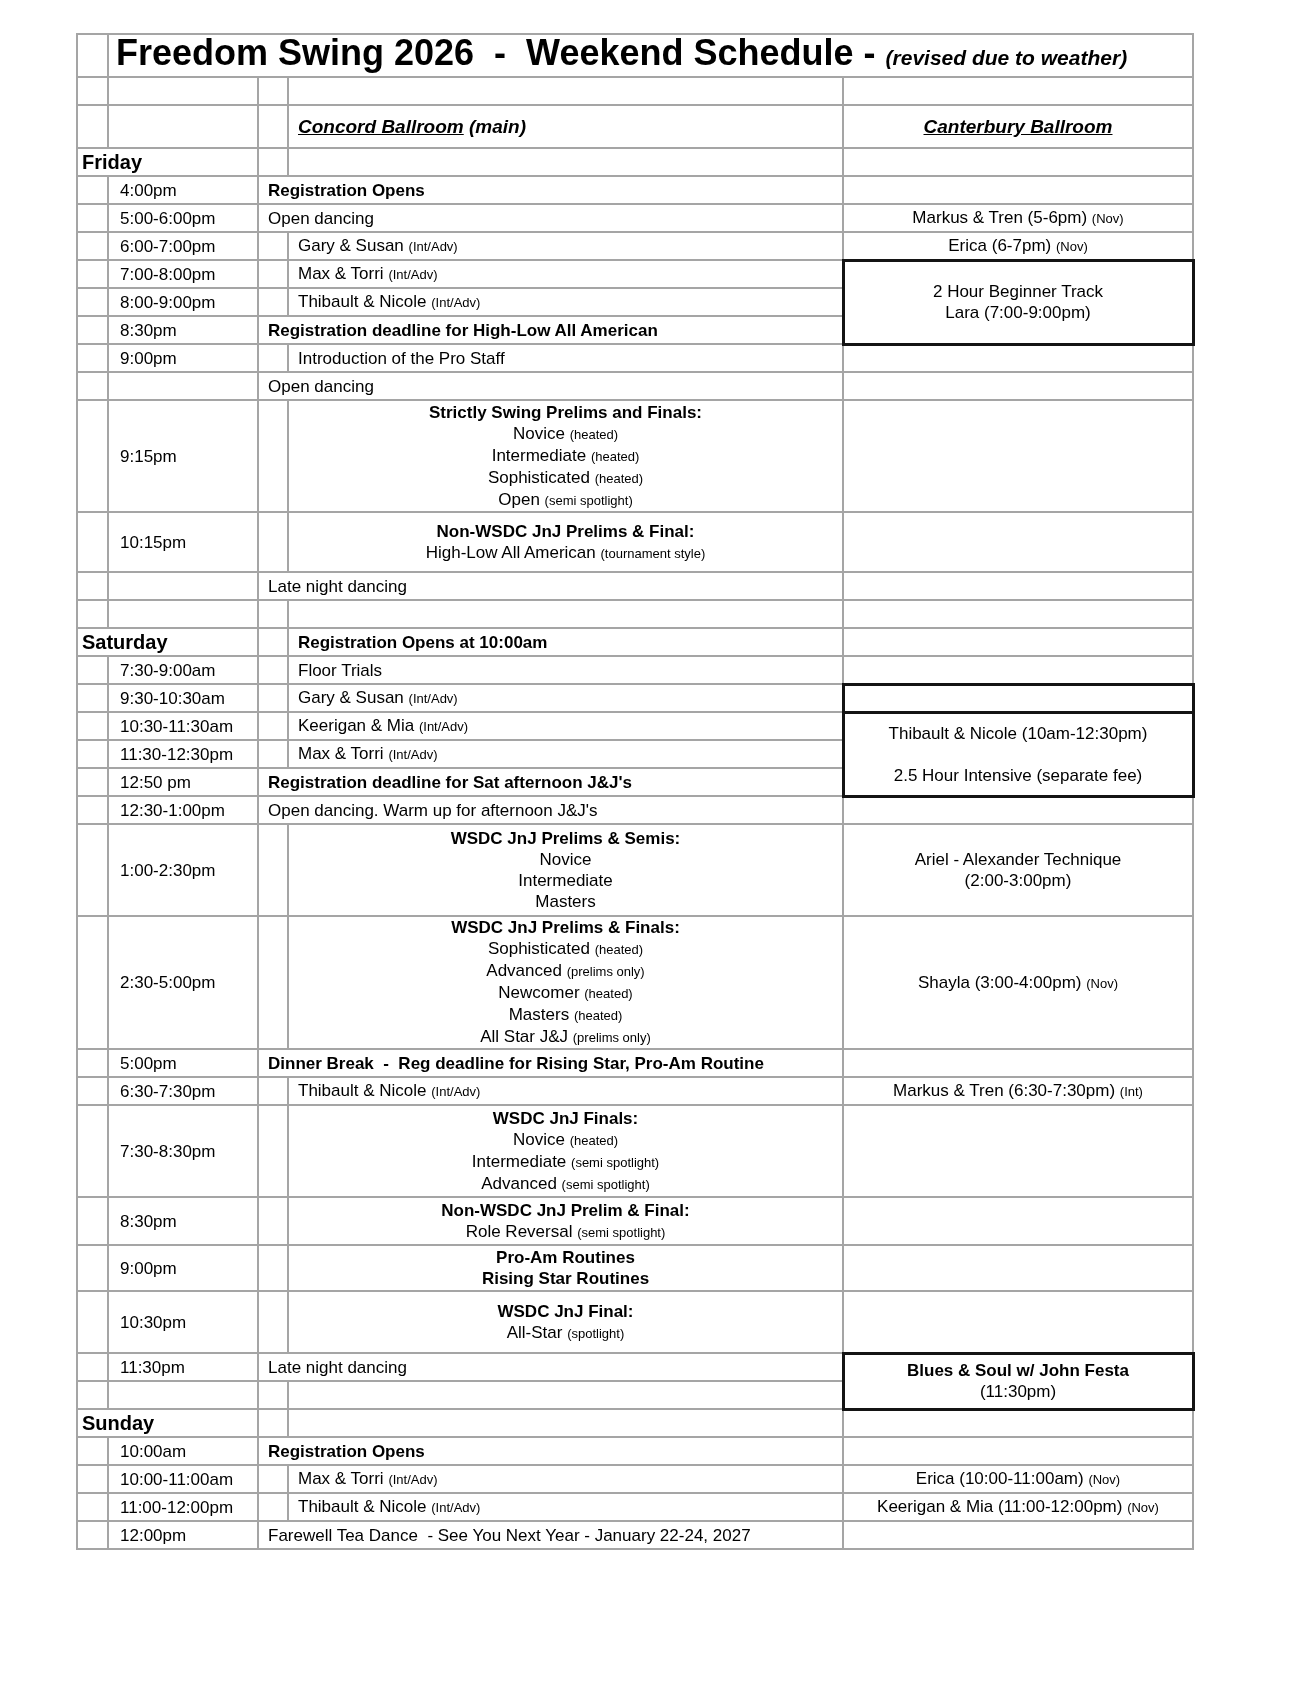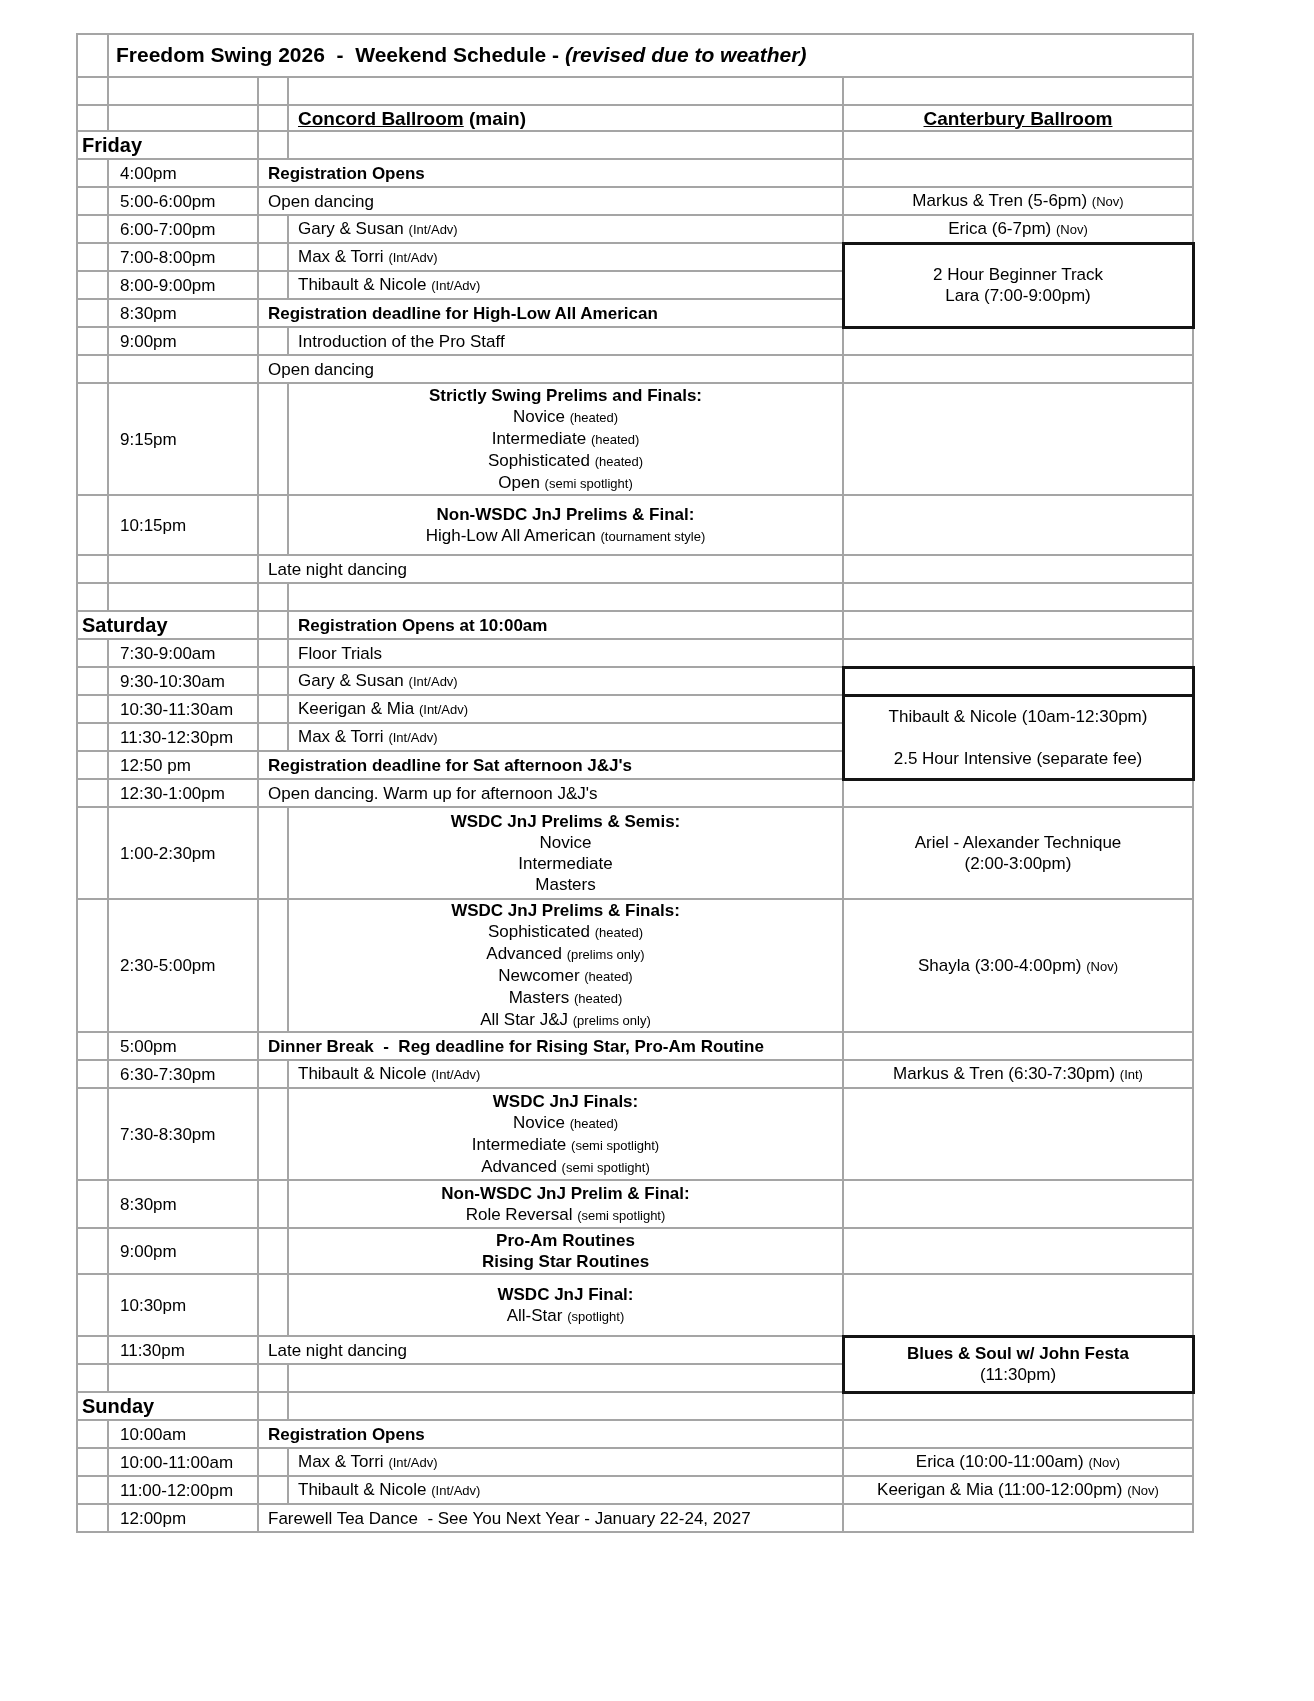--- a/index.html
+++ b/index.html
@@ -17,23 +17,23 @@
   }
   #sheet{position:absolute;left:76px;top:33px;}
   table{border-collapse:collapse;table-layout:fixed;}
   td{
     border:2px solid var(--grid);
     padding:0;vertical-align:middle;overflow:hidden;
     font-size:17px;line-height:21px;
   }
   tr{height:28px;}
   tr.title-row{height:43px;}
-  tr.ballrooms-row{height:26px;}
+  tr.ballrooms-row{height:43px;font-style:italic;}
   .title-cell{padding-left:7px;white-space:nowrap;}
-  .title-main{font-size:21px;font-weight:bold;}
+  .title-main{font-size:36px;font-weight:bold;}
   .title-note{font-size:21px;font-weight:bold;font-style:italic;}
   .day-cell{font-size:20px;font-weight:bold;padding-left:4px;white-space:nowrap;border-radius:6px;}
   .time-cell{padding-left:11px;white-space:nowrap;}
   .ev{padding-left:9px;text-align:left;}
   .ev.center{padding-left:0;text-align:center;margin-left:44px;}
   .cant{text-align:center;}
   .cant .line, .ev .line{line-height:21px;}
   .b{font-weight:bold;}
   .sx{font-size:13px;}
   .hdr-concord{padding-left:9px;font-size:19px;font-weight:bold;}

